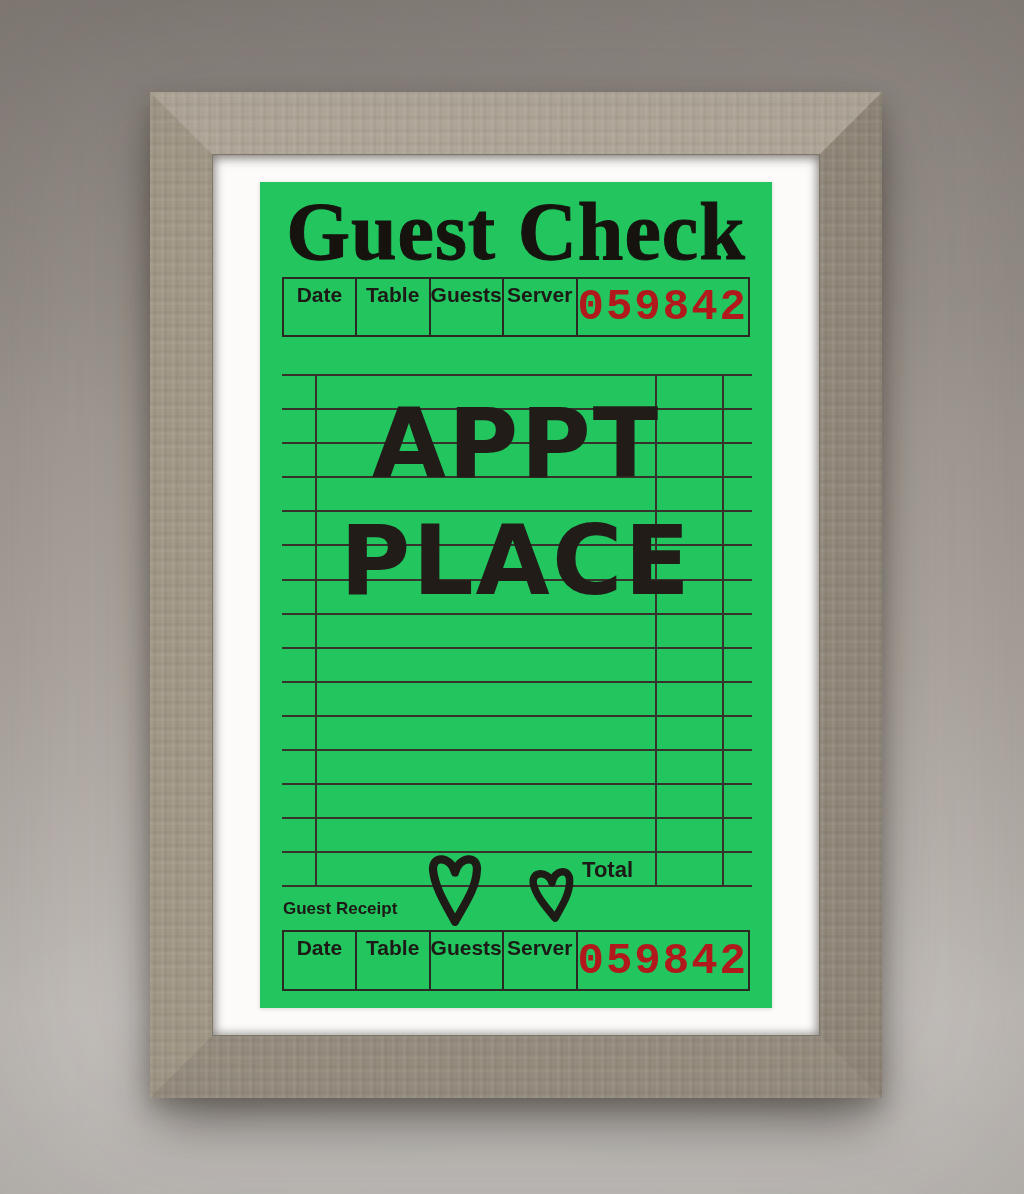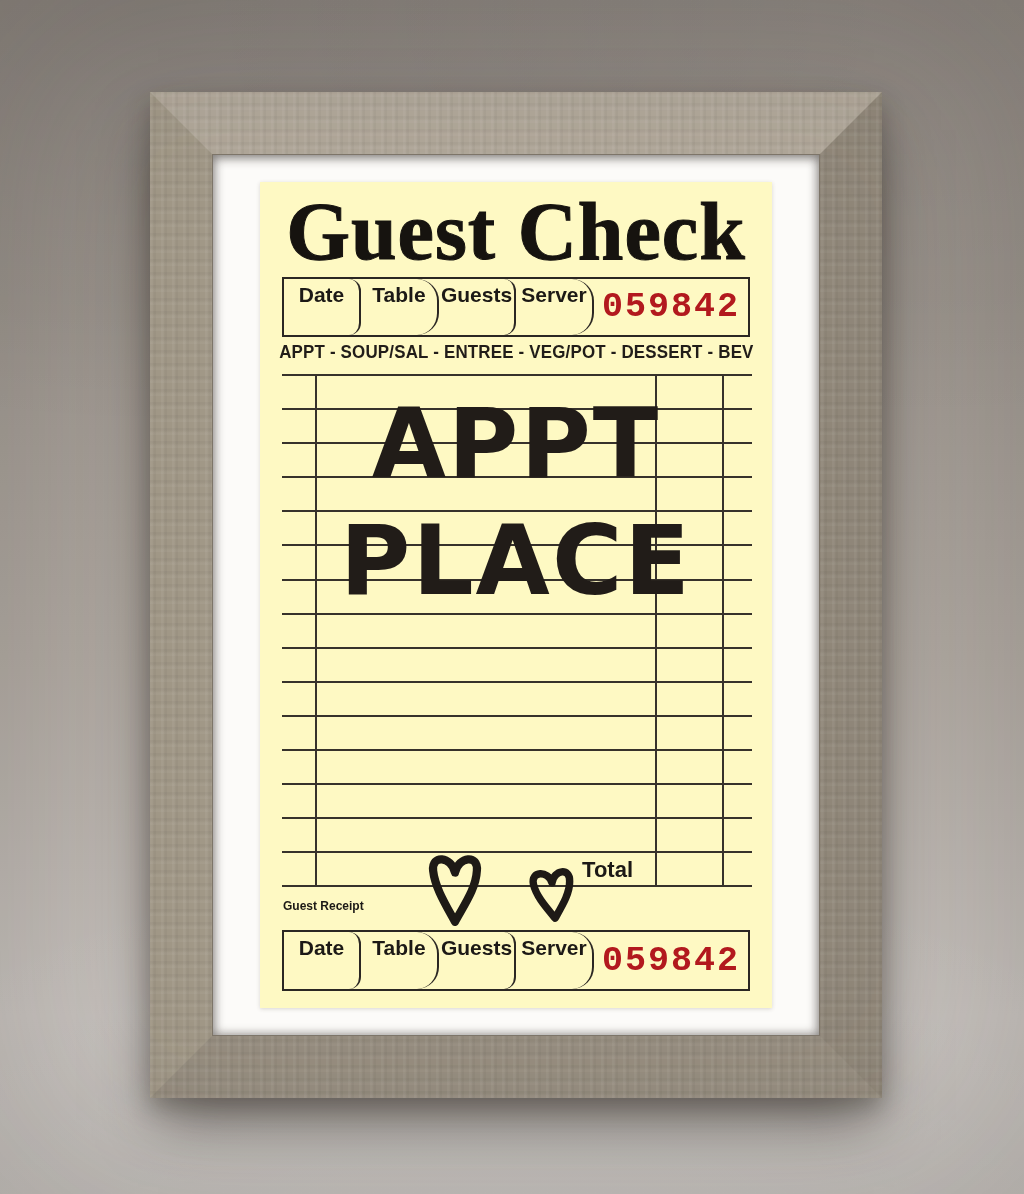--- a/index.html
+++ b/index.html
@@ -53,21 +53,21 @@
       inset 0 5px 10px rgba(40,34,28,0.35),
       inset 5px 0 9px rgba(40,34,28,0.16),
       inset -5px 0 9px rgba(40,34,28,0.16),
       inset 0 -4px 8px rgba(40,34,28,0.14);
   }
 
   
   .poster {
     position: absolute; left: 47px; top: 27px;
     width: 512px; height: 826px;
-    background: #fef9c3;
+    background: #22c55e;
     box-shadow: 0 1px 4px rgba(60,50,40,0.18);
     color: #1c1916;
   }
 
   .poster-title {
     position: absolute; left: 0; top: 6px; width: 100%;
     text-align: center;
     font-family: "Liberation Serif", serif;
     font-weight: bold;
     font-size: 82px; line-height: 88px;
@@ -86,27 +86,27 @@
   .check-table.top { top: 95px; }
   .check-table.bottom { top: 748px; height: 61px; }
   .check-cell {
     box-sizing: border-box;
     border-right: 2.5px solid #2b2723;
     text-align: center;
     padding-top: 4px;
     font-weight: bold; font-size: 21px;
     color: #1c1916;
   }
-  .check-cell.c0, .check-cell.c2 { width: 77px; border-radius: 12px; }
-  .check-cell.c1, .check-cell.c3 { width: 78px; border-radius: 22px; }
+  .check-cell.c0, .check-cell.c2 { width: 77px; }
+  .check-cell.c1, .check-cell.c3 { width: 78px; }
   .number-cell {
     flex: 1;
     display: flex; align-items: center; justify-content: center;
     font-family: "Liberation Mono", monospace;
-    font-weight: bold; font-size: 35px;
+    font-weight: bold; font-size: 44px;
     letter-spacing: 2px;
     color: #b2191e;
   }
 
   .menu-line {
     position: absolute; left: 0; top: 160px; width: 100%;
     text-align: center;
   }
   .menu-line span {
     display: inline-block;
@@ -158,21 +158,21 @@
   .tax-label { top: 637px; }
   .total-label { top: 671px; }
 
   .heart { position: absolute; z-index: 4; }
   .heart svg { display: block; width: 100%; height: 100%; }
   .heart.big { left: 163px; top: 666px; width: 64px; height: 82px; }
   .heart.small { left: 266px; top: 681px; width: 54px; height: 62px; transform: rotate(-5deg); }
 
   .receipt-label {
     position: absolute; left: 23px; top: 717px;
-    font-weight: bold; font-size: 12px;
+    font-weight: bold; font-size: 17px;
     color: #1c1916;
   }
 </style>
 </head>
 <body>
 
 <div class="wall">
   <div class="frame">
     <div class="mat">
       <div class="poster">
@@ -180,23 +180,20 @@
         <div class="poster-title">Guest Check</div>
 
         <div class="check-table top">
           <div class="check-cell c0">Date</div>
           <div class="check-cell c1">Table</div>
           <div class="check-cell c2">Guests</div>
           <div class="check-cell c3">Server</div>
           <div class="number-cell">059842</div>
         </div>
 
-        <div class="menu-line">
-          <span>APPT - SOUP/SAL - ENTREE - VEG/POT - DESSERT - BEV</span>
-        </div>
 
         <div class="ruled-grid">
           <div class="vline v1"></div>
           <div class="vline v2"></div>
           <div class="vline v3"></div>
         </div>
 
         <div class="message">
           <div class="message-line">APPT</div>
           <div class="message-line">PLACE</div>

